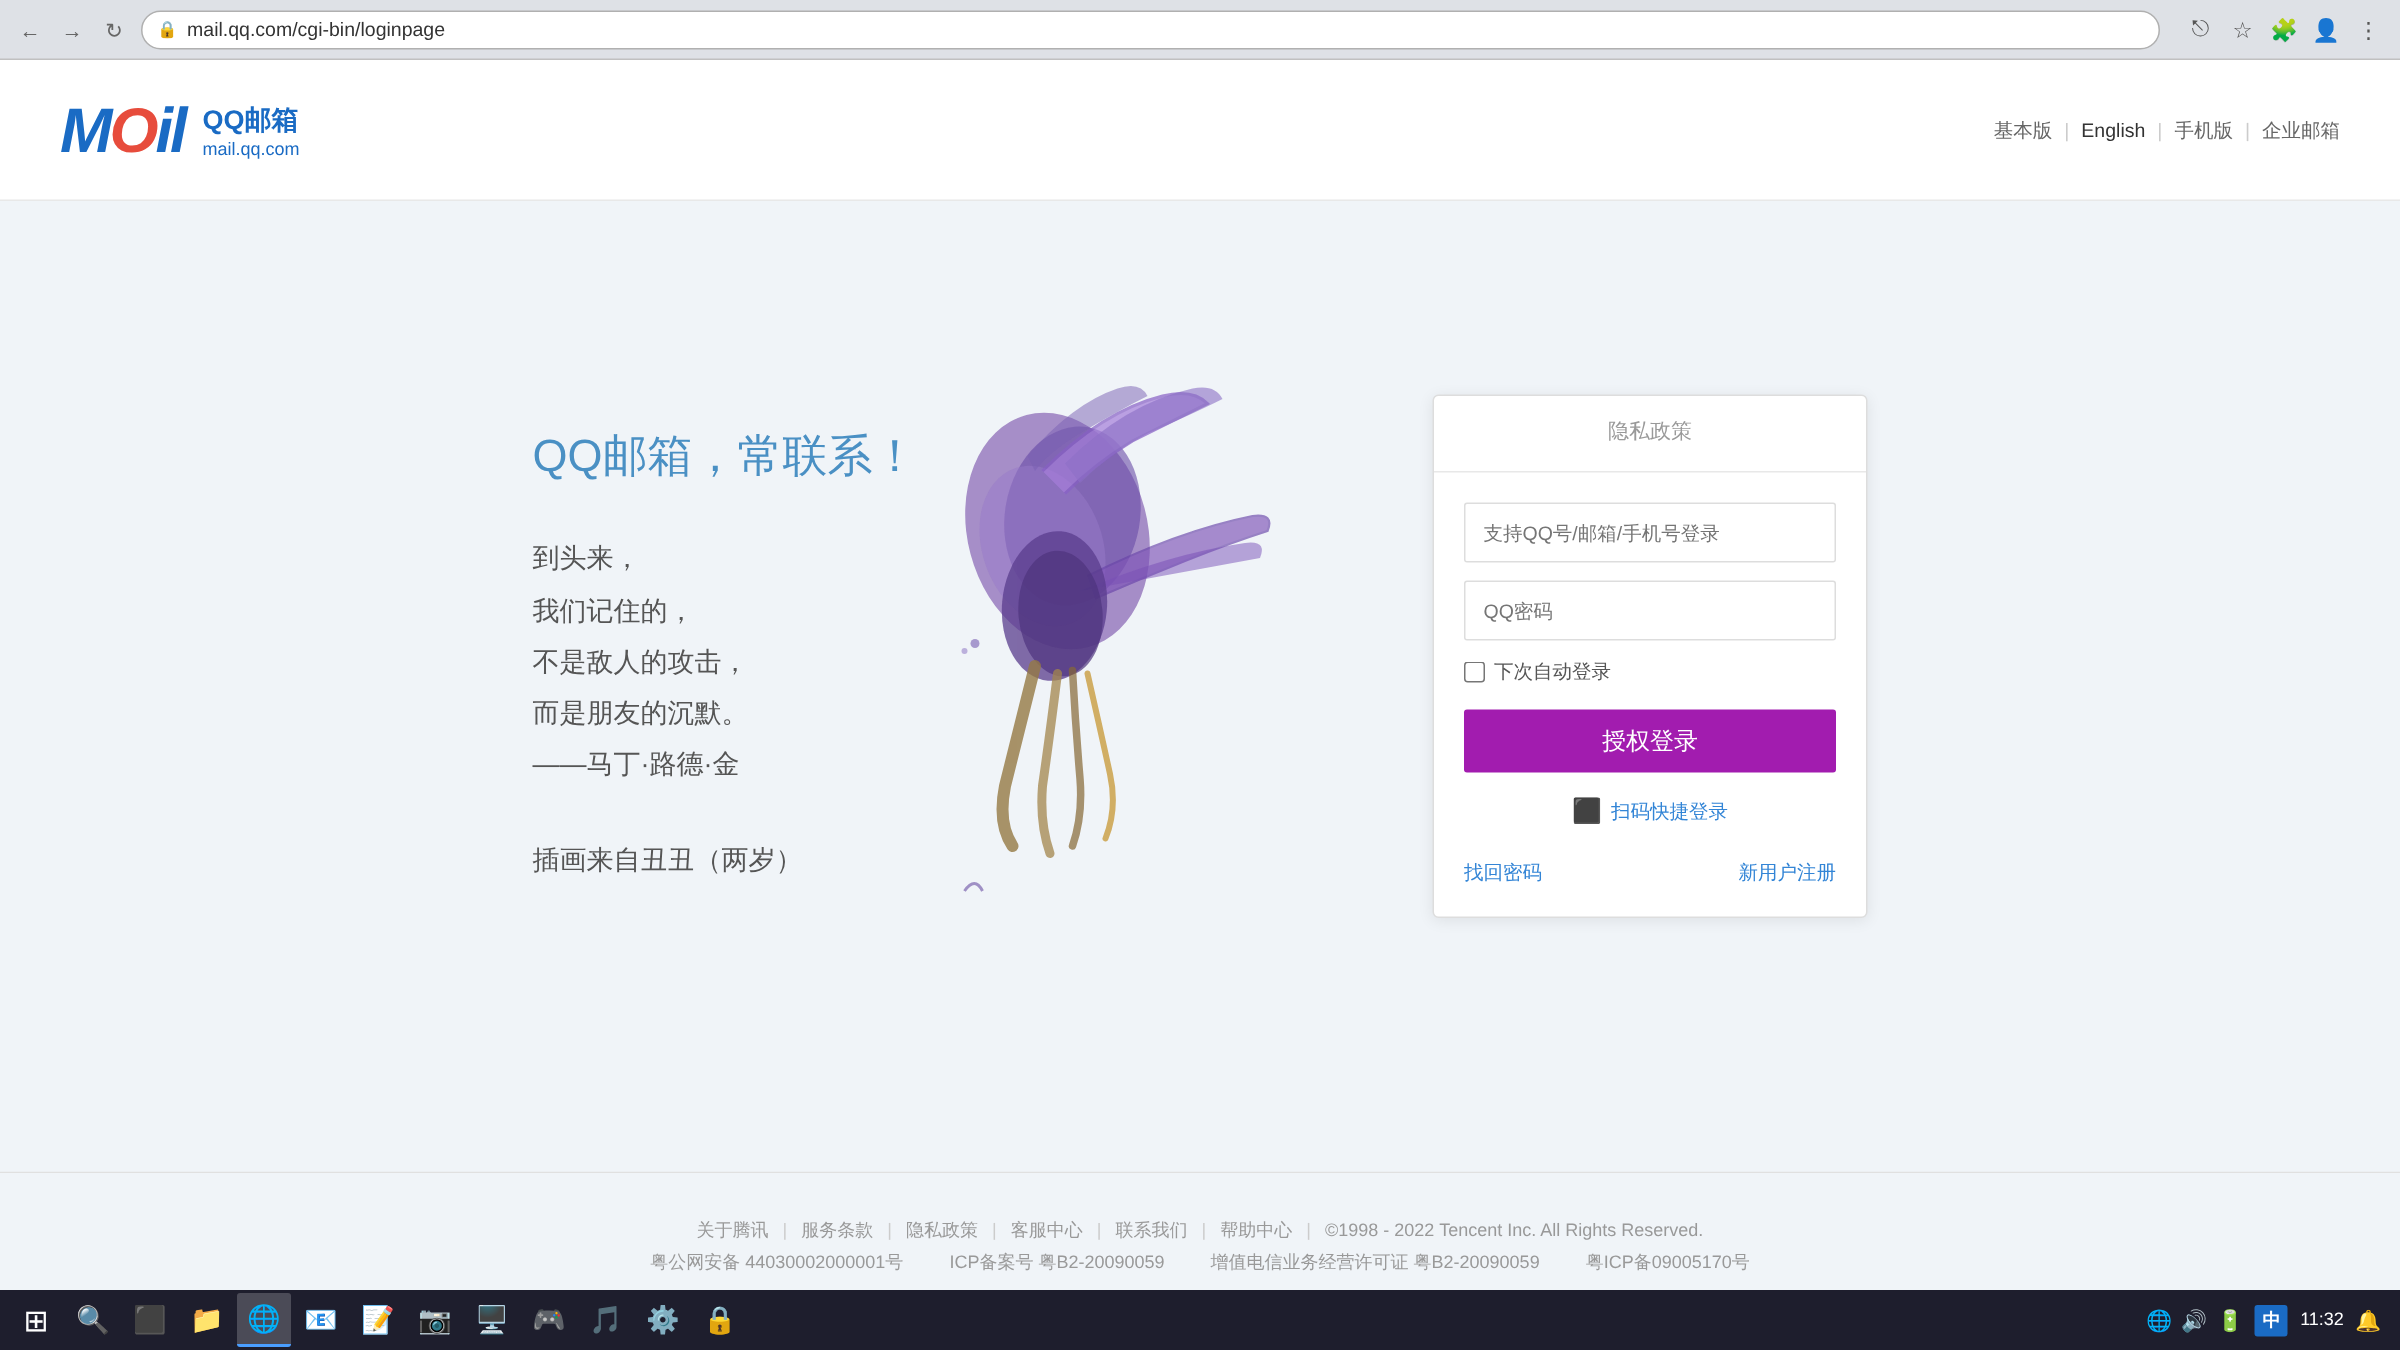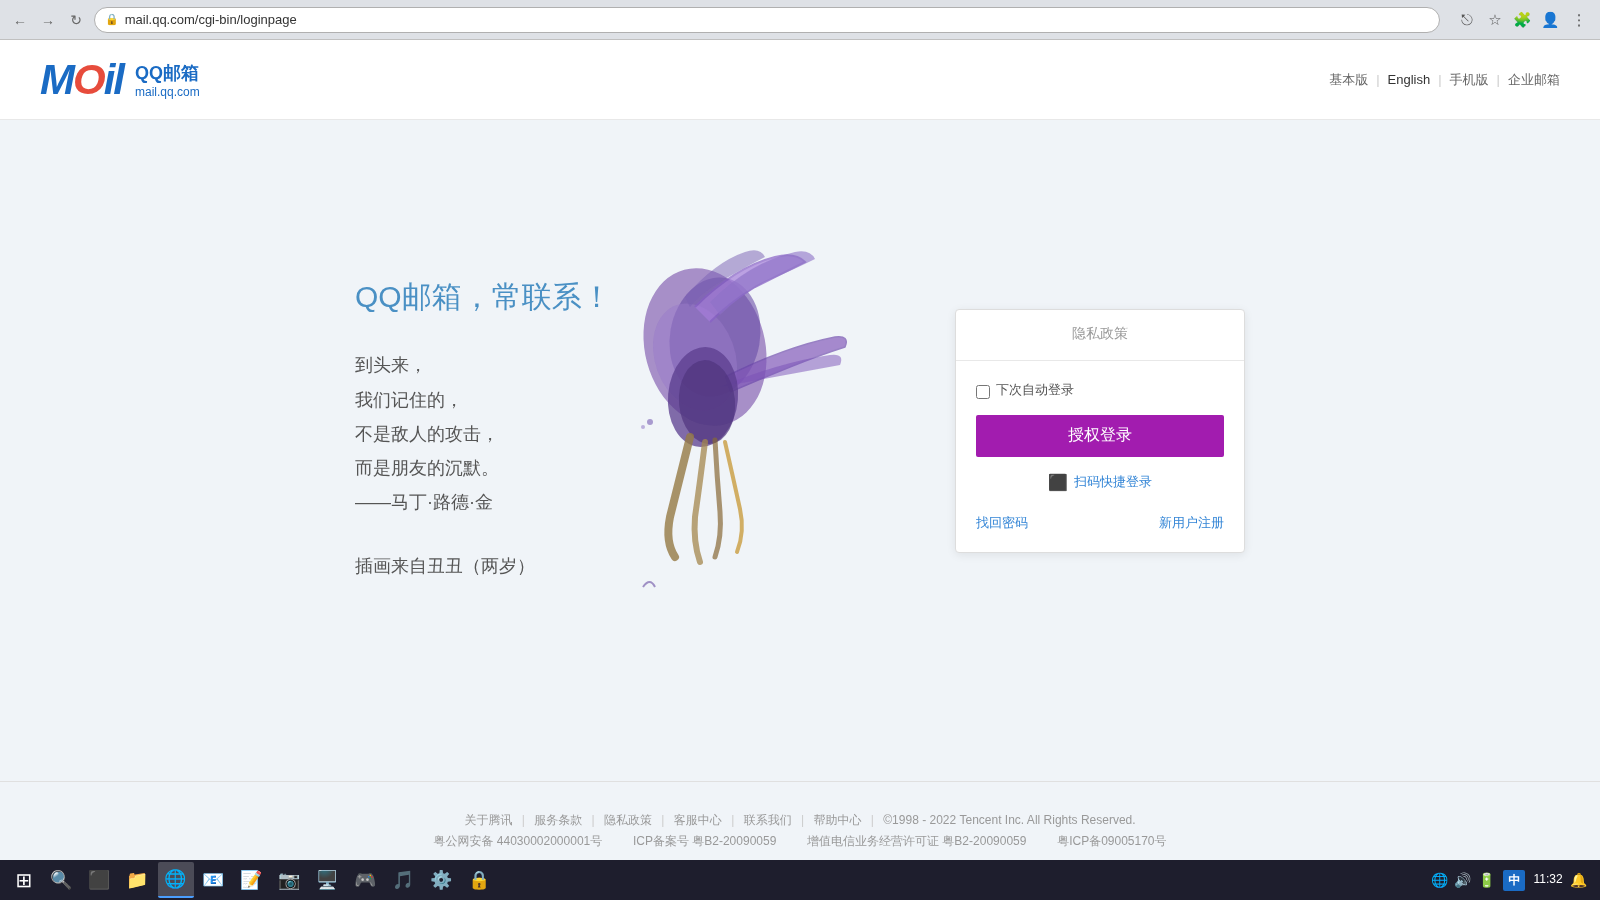--- a/index.html
+++ b/index.html
@@ -58,21 +58,21 @@
       border: none;
       cursor: pointer;
       font-size: 15px;
       color: #555;
       display: flex; align-items: center; justify-content: center;
     }
 
     
     .site-header {
       background: white;
-      height: 80px;
+      height: 94px;
       display: flex;
       align-items: center;
       justify-content: space-between;
       padding: 0 40px;
       border-bottom: 1px solid #e8e8e8;
       flex-shrink: 0;
     }
     .logo-area {
       display: flex;
       align-items: center;
@@ -193,21 +193,21 @@
       height: 40px;
       border: 1px solid #ddd;
       border-radius: 2px;
       padding: 0 12px;
       font-size: 13px;
       color: #333;
       outline: none;
     }
     .auto-login-row {
       display: flex;
-      align-items: flex-end;
+      align-items: center;
       gap: 6px;
       font-size: 13px;
       color: #555;
     }
     .auto-login-row input[type="checkbox"] {
       width: 14px; height: 14px;
       cursor: pointer;
     }
     .login-btn {
       width: 100%;
@@ -395,20 +395,22 @@
           <path d="M 88 340 Q 95 330 100 340" stroke="#5a3a9a" stroke-width="2" fill="none" opacity="0.6"></path>
         </g>
       </svg>
     </div>
 
     <div class="login-box">
       <div class="login-tabs">
         <div class="login-tab">隐私政策</div>
       </div>
       <div class="login-form">
+        <input class="login-input" type="text" placeholder="支持QQ号/邮箱/手机号登录" style="">
+        <input class="login-input" type="password" placeholder="QQ密码" style="">
         <div class="auto-login-row">
           <input type="checkbox" style="">
           <label>下次自动登录</label>
         </div>
         <button class="login-btn">授权登录</button>
         <div class="qr-login">
           <span class="qr-icon">⬛</span>
           <span>扫码快捷登录</span>
         </div>
       </div>

